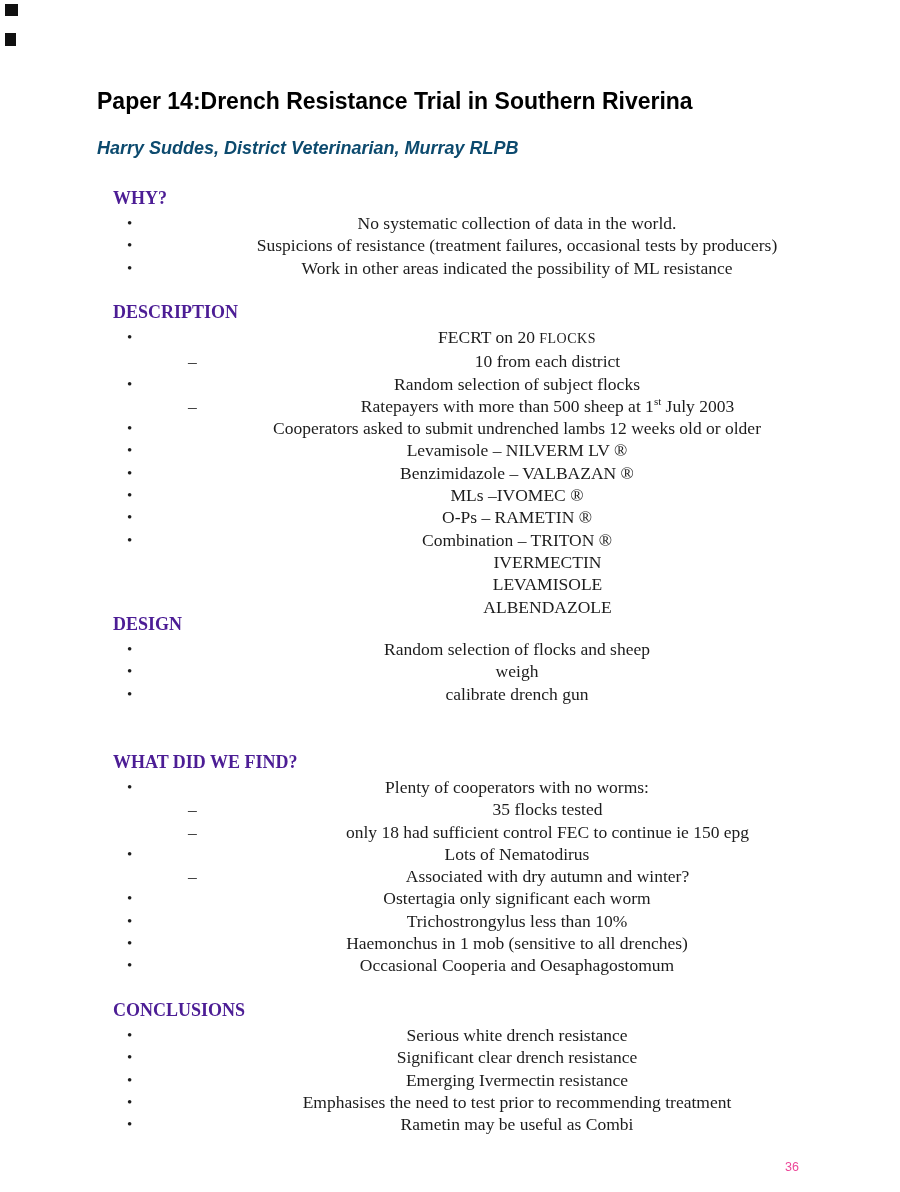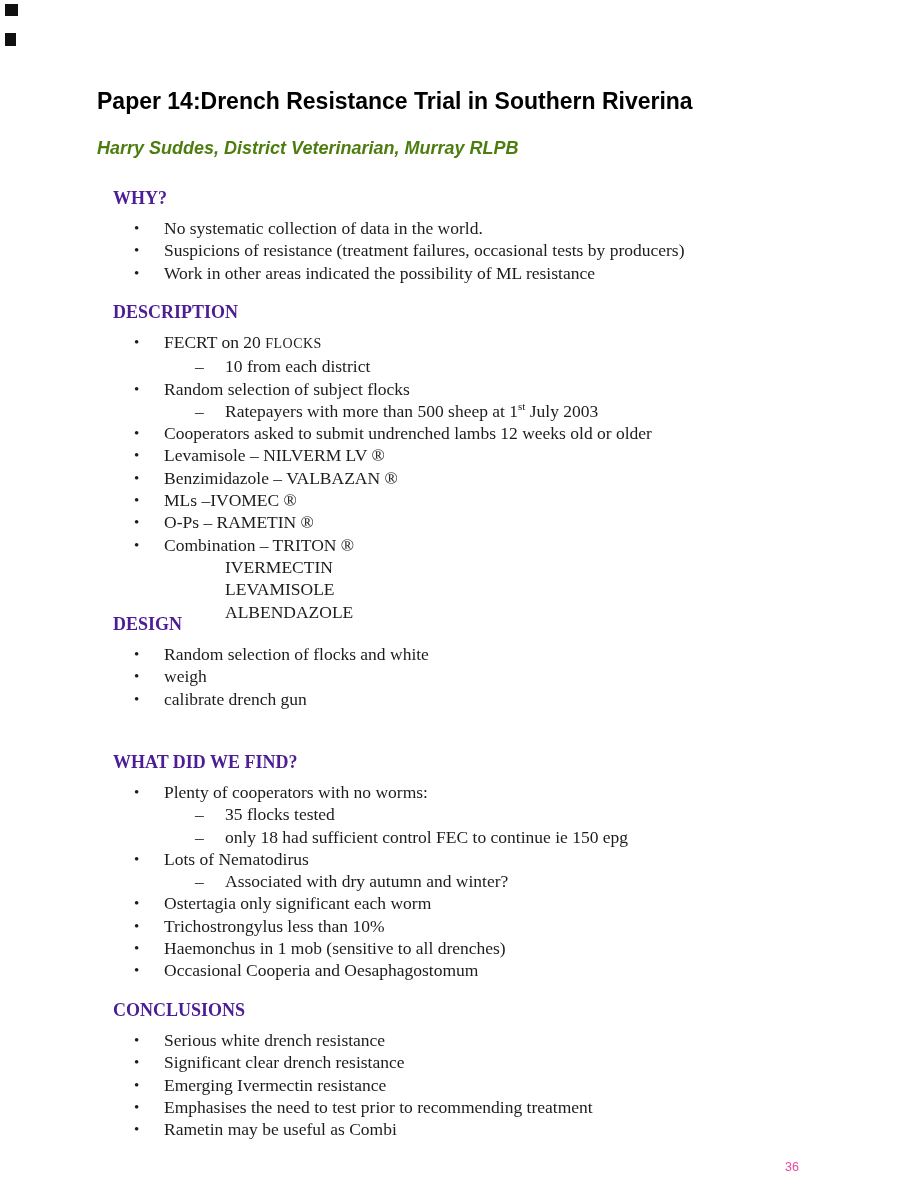--- a/index.html
+++ b/index.html
@@ -36,21 +36,21 @@
   }
   #doc-subtitle {
     position: absolute;
     left: 97px;
     top: 137px;
     font-family: "Liberation Sans", "DejaVu Sans", sans-serif;
     font-weight: bold;
     font-style: italic;
     font-size: 18px;
     line-height: 22px;
-    color: #4d7c0f;
+    color: #0c4a6e;
     white-space: nowrap;
   }
 
   .section {
     position: absolute;
     left: 97px;
     width: 780px;
   }
   #section-why          { top: 186px; }
   #section-description  { top: 300px; }
@@ -59,21 +59,21 @@
   #section-conclusions  { top: 998px; }
 
   .section-heading {
     margin: 0 0 2px 16px;
     font-size: 18px;
     font-weight: bold;
     line-height: 24px;
     color: #4c1d95;
     white-space: nowrap;
   }
-  .list { margin: 7px; padding: 0; }
+  .list { margin: 0; padding: 0; text-align: center; }
   .item {
     position: relative;
     font-size: 17.5px;
     line-height: 22.3px;
     white-space: nowrap;
     color: #1c1c1c;
   }
   .item.level1 { padding-left: 60px; }
   .item.level1::before {
     content: "\2022";
@@ -142,21 +142,21 @@
           <div class="item level1"><span>Combination – TRITON ®</span></div>
           <div class="item level3"><span>IVERMECTIN</span></div>
           <div class="item level3"><span>LEVAMISOLE</span></div>
           <div class="item level3"><span>ALBENDAZOLE</span></div>
         </div>
   </div>
 
   <div class="section" id="section-design">
     <h2 class="section-heading">DESIGN</h2>
     <div class="list">
-          <div class="item level1"><span>Random selection of flocks and white</span></div>
+          <div class="item level1"><span>Random selection of flocks and sheep</span></div>
           <div class="item level1"><span>weigh</span></div>
           <div class="item level1"><span>calibrate drench gun</span></div>
         </div>
   </div>
 
   <div class="section" id="section-findings">
     <h2 class="section-heading">WHAT DID WE FIND?</h2>
     <div class="list">
           <div class="item level1"><span>Plenty of cooperators with no worms:</span></div>
           <div class="item level2"><span>35 flocks tested</span></div>

